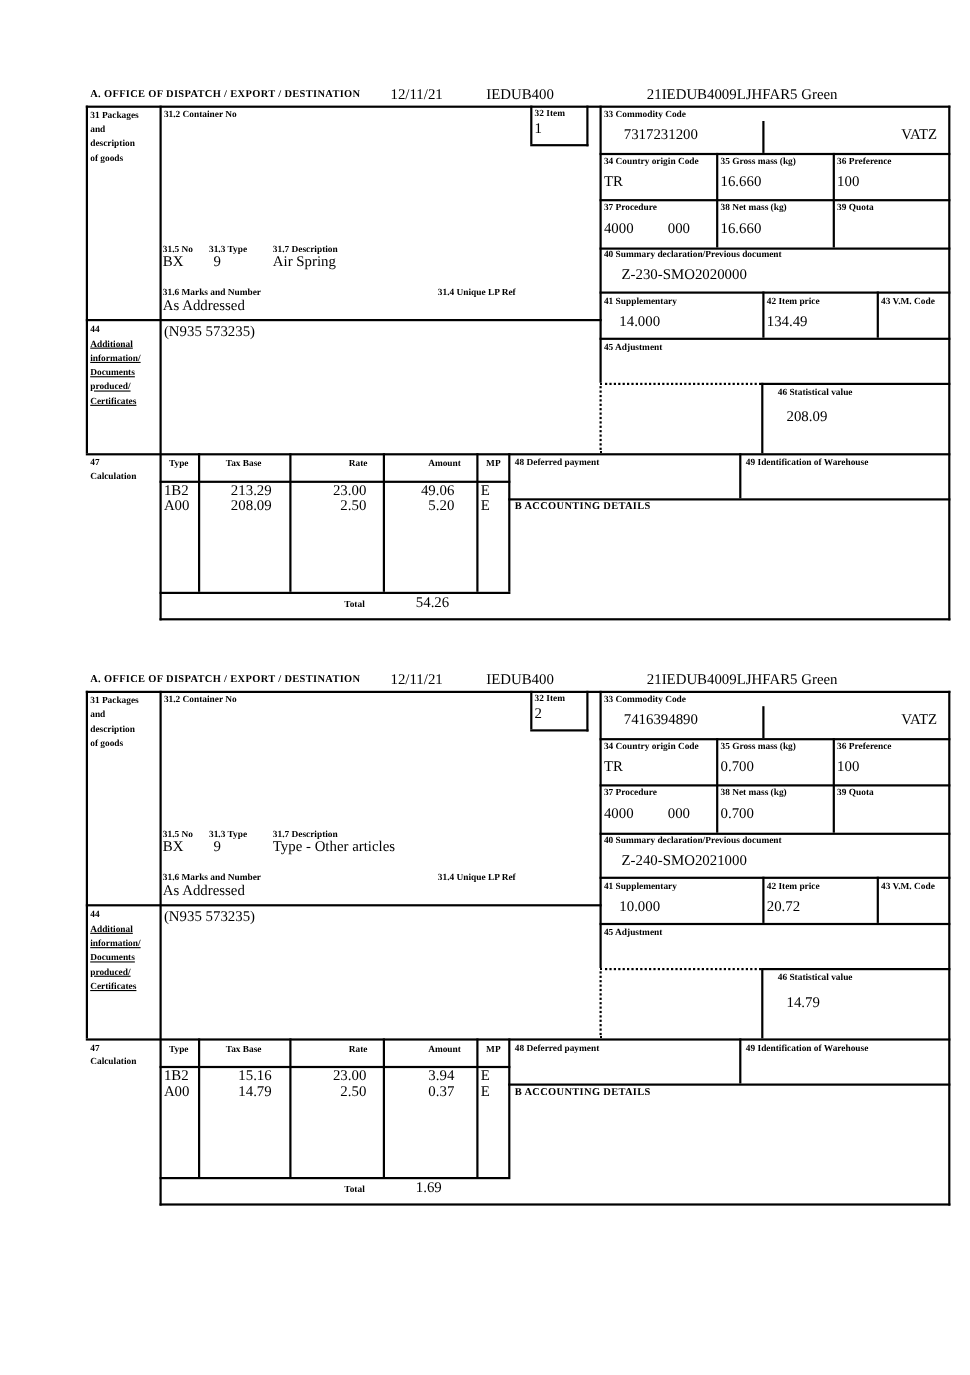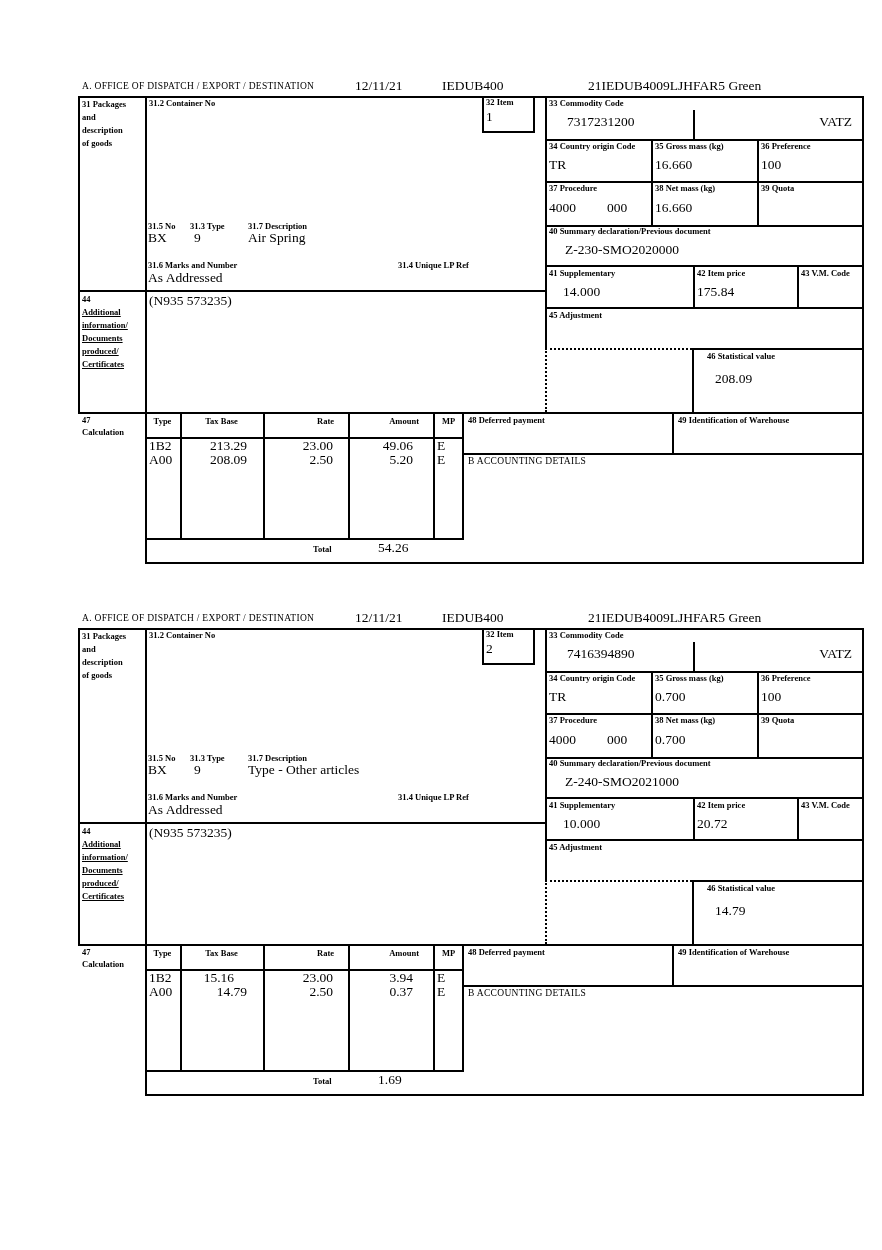--- a/index.html
+++ b/index.html
@@ -2,21 +2,21 @@
 <html><head>
 <meta charset="utf-8">
 <style>
   html,body{margin:0;padding:0;background:#fff}
   .page{position:relative;width:882px;height:1250px;background:#fff;overflow:hidden;
         font-family:"Liberation Serif",serif;color:#000}
   .block{position:absolute;left:78px;width:786px;height:492px}
   .t{position:absolute;white-space:nowrap;line-height:1}
   .lb{font-size:8.5px;font-weight:bold}
   .val{font-size:13.5px}
-  .hdr{font-size:9.5px;font-weight:normal;letter-spacing:.3px}
+  .hdr{font-size:9.5px;font-weight:bold;letter-spacing:.3px}
   .u{text-decoration:underline}
   .r{text-align:right}
   .c{text-align:center}
   i.h{position:absolute;height:2px;background:#000}
   i.w{position:absolute;width:2px;background:#000}
   i.hd{position:absolute;height:0;border-top:2px dotted #000}
   i.wd{position:absolute;width:0;border-left:2px dotted #000}
 </style>
 </head>
 <body>
@@ -91,21 +91,21 @@
     <div class="t lb" style="left:577px;top:109px">38 Net mass (kg)</div>
     <div class="t val" style="left:577px;top:126px">16.660</div>
     <div class="t lb" style="left:683px;top:109px">39 Quota</div>
 
     <div class="t lb" style="left:471px;top:152px">40 Summary declaration/Previous document</div>
     <div class="t val" style="left:487px;top:168px">Z-230-SMO2020000</div>
 
     <div class="t lb" style="left:471px;top:194px">41 Supplementary</div>
     <div class="t val" style="left:485px;top:210px">14.000</div>
     <div class="t lb" style="left:619px;top:194px">42 Item price</div>
-    <div class="t val" style="left:619px;top:210px">175.84</div>
+    <div class="t val" style="left:619px;top:210px">134.49</div>
     <div class="t lb" style="left:723px;top:194px">43 V.M. Code</div>
 
     <div class="t lb" style="left:471px;top:236px">45 Adjustment</div>
     <div class="t lb" style="left:629px;top:277px">46 Statistical value</div>
     <div class="t val" style="left:637px;top:297px">208.09</div>
 
     <div class="t lb" style="left:70px;top:147px">31.5 No</div>
     <div class="t lb" style="left:112px;top:147px">31.3 Type</div>
     <div class="t lb" style="left:170px;top:147px">31.7 Description</div>
     <div class="t val" style="left:70px;top:156px">BX</div>
@@ -252,21 +252,21 @@
 
     <div class="t lb" style="left:4px;top:341px">47</div>
     <div class="t lb" style="left:4px;top:353px">Calculation</div>
     <div class="t lb c" style="left:67px;top:342px;width:35px">Type</div>
     <div class="t lb c" style="left:102px;top:342px;width:83px">Tax Base</div>
     <div class="t lb r" style="left:185px;top:342px;width:71px">Rate</div>
     <div class="t lb r" style="left:270px;top:342px;width:71px">Amount</div>
     <div class="t lb c" style="left:357px;top:342px;width:27px">MP</div>
 
     <div class="t val" style="left:71px;top:364px">1B2</div>
-    <div class="t val r" style="left:89px;top:364px;width:67px">15.16</div>
+    <div class="t val r" style="left:102px;top:364px;width:67px">15.16</div>
     <div class="t val r" style="left:185px;top:364px;width:70px">23.00</div>
     <div class="t val r" style="left:270px;top:364px;width:65px">3.94</div>
     <div class="t val" style="left:359px;top:364px">E</div>
     <div class="t val" style="left:71px;top:378px">A00</div>
     <div class="t val r" style="left:102px;top:378px;width:67px">14.79</div>
     <div class="t val r" style="left:185px;top:378px;width:70px">2.50</div>
     <div class="t val r" style="left:270px;top:378px;width:65px">0.37</div>
     <div class="t val" style="left:359px;top:378px">E</div>
 
     <div class="t lb" style="left:390px;top:341px">48 Deferred payment</div>

